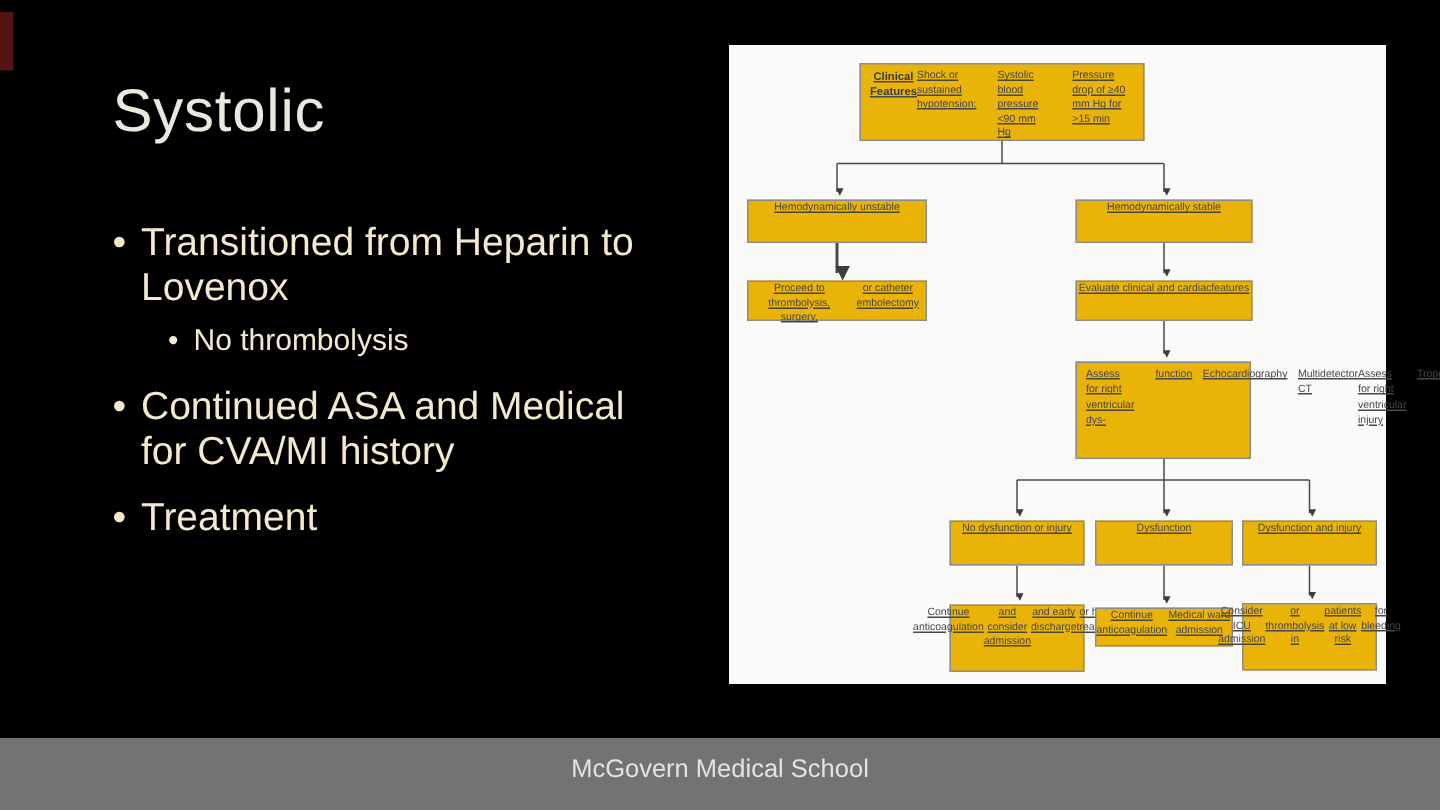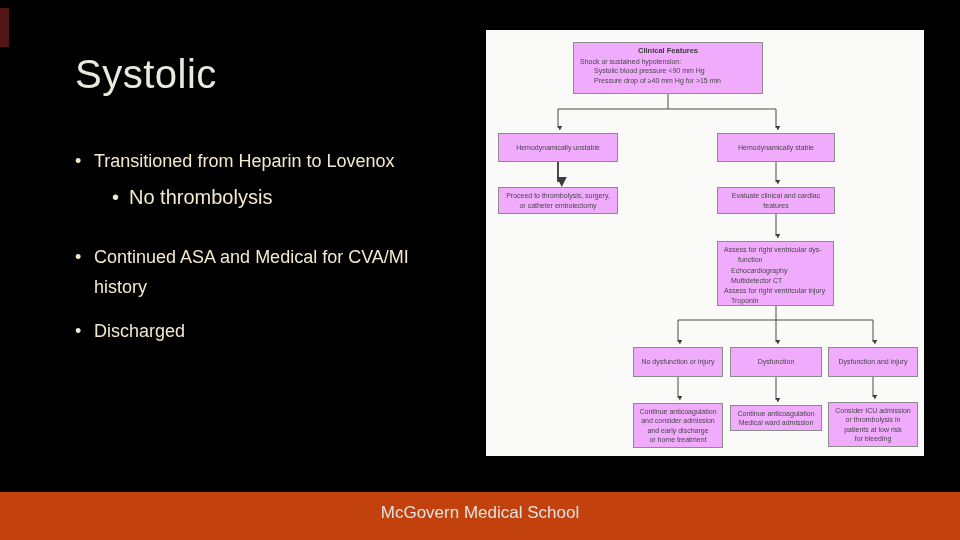--- a/index.html
+++ b/index.html
@@ -32,36 +32,36 @@
 
   .bullets {
     position: absolute;
     left: 75px; top: 146px;
     width: 365px;
     color: #f2e9cf;
   }
   .bullet-l1 {
     position: relative;
     padding-left: 19px;
-    font-size: 18px;
+    font-size: 26px;
     line-height: 30px;
     margin-bottom: 9px;
   }
   .bullet-l1::before {
     content: "•";
     position: absolute;
     left: 0; top: 0;
   }
   .bullet-l2 {
     position: relative;
     margin-left: 37px;
     padding-left: 17px;
     font-size: 20px;
     line-height: 24px;
-    margin-bottom: 33px;
+    margin-bottom: 16px;
   }
   .bullet-l2::before {
     content: "•";
     position: absolute;
     left: 0; top: 0;
   }
   .mb14 { margin-bottom: 14px; }
 
   
   .panel {
@@ -71,28 +71,29 @@
     background: #fafaf9;
   }
   .connectors {
     position: absolute;
     left: 0; top: 0;
     width: 438px; height: 426px;
   }
   .fc-box {
     position: absolute;
     border: 1px solid #8c8c8c;
-    background: #f0abfc;
+    background: #eab308;
     color: #474747;
     font-size: 7px;
     line-height: 9.5px;
     display: flex;
-    flex-direction: column;
+    flex-direction: row;
     justify-content: center;
     text-align: center;
+    text-decoration: underline;
   }
   .fc-box.left-align { text-align: left; padding: 3px 6px; justify-content: flex-start; }
   .fc-title { font-weight: bold; text-align: center; font-size: 7.5px; margin-bottom: 1px; color: #3a3a3a; }
   .ind1 { padding-left: 7px; }
   .ind2 { padding-left: 14px; }
 
   .b-clinical  { left: 87px;  top: 12px;  width: 190px; height: 52px; }
   .b-unstable  { left: 12px;  top: 103px; width: 120px; height: 29px; }
   .b-stable    { left: 231px; top: 103px; width: 118px; height: 29px; }
   .b-proceed   { left: 12px;  top: 157px; width: 120px; height: 27px; }
@@ -102,21 +103,21 @@
   .b-dys       { left: 244px; top: 317px; width: 92px;  height: 30px; }
   .b-dysinj    { left: 342px; top: 317px; width: 90px;  height: 30px; }
   .b-conthome  { left: 147px; top: 373px; width: 90px;  height: 45px; }
   .b-contward  { left: 244px; top: 375px; width: 92px;  height: 26px; }
   .b-icu       { left: 342px; top: 372px; width: 90px;  height: 45px; }
 
   .footer-band {
     position: absolute;
     left: 0; top: 492px;
     width: 960px; height: 48px;
-    background: #c2410c;
+    background: #737373;
   }
   .footer-text {
     width: 100%;
     text-align: center;
     margin-top: 11px;
     font-size: 17px;
     color: #e3e3e3;
   }
 </style>
 </head>
@@ -125,21 +126,21 @@
 <div class="slide">
 
   <div class="accent-bar"></div>
 
   <h1 class="title">Systolic</h1>
 
   <div class="bullets">
     <div class="bullet-l1">Transitioned from Heparin to Lovenox</div>
     <div class="bullet-l2">No thrombolysis</div>
     <div class="bullet-l1 mb14">Continued ASA and Medical for CVA/MI history</div>
-    <div class="bullet-l1">Discharged</div>
+    <div class="bullet-l1">Treatment</div>
   </div>
 
   <div class="panel">
 
     <svg class="connectors" viewBox="0 0 438 426" xmlns="http://www.w3.org/2000/svg">
       <defs>
         <marker id="arr" viewBox="0 0 8 8" refX="4" refY="7" markerWidth="5" markerHeight="5" orient="auto-start-reverse">
           <path d="M0 0 L4 8 L8 0 Z" fill="#3c3c3c" transform="rotate(-90 4 4)"></path>
         </marker>
       </defs>

